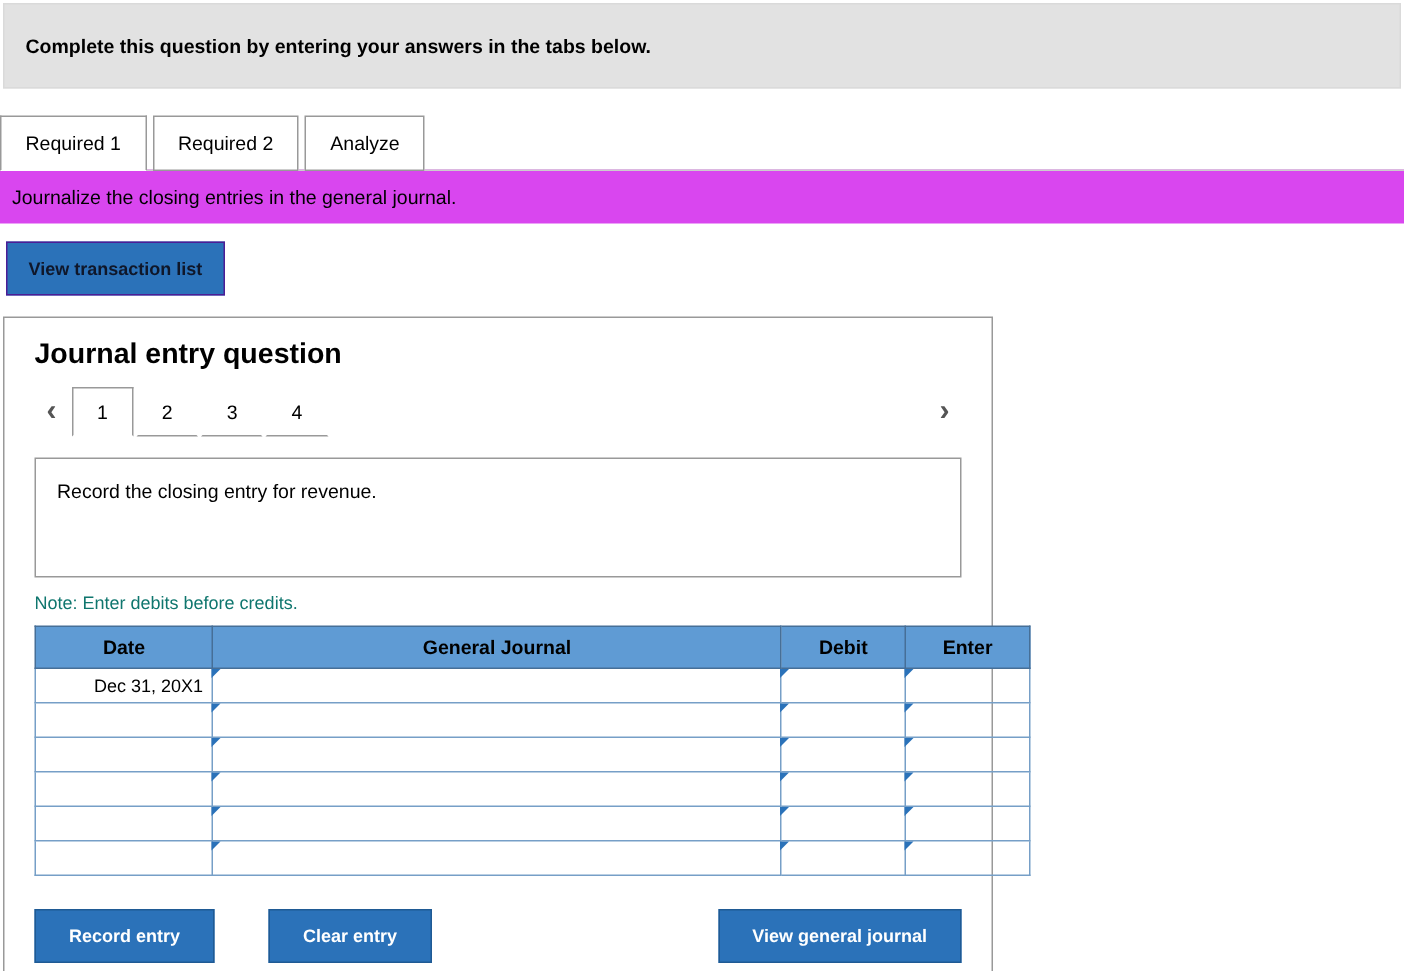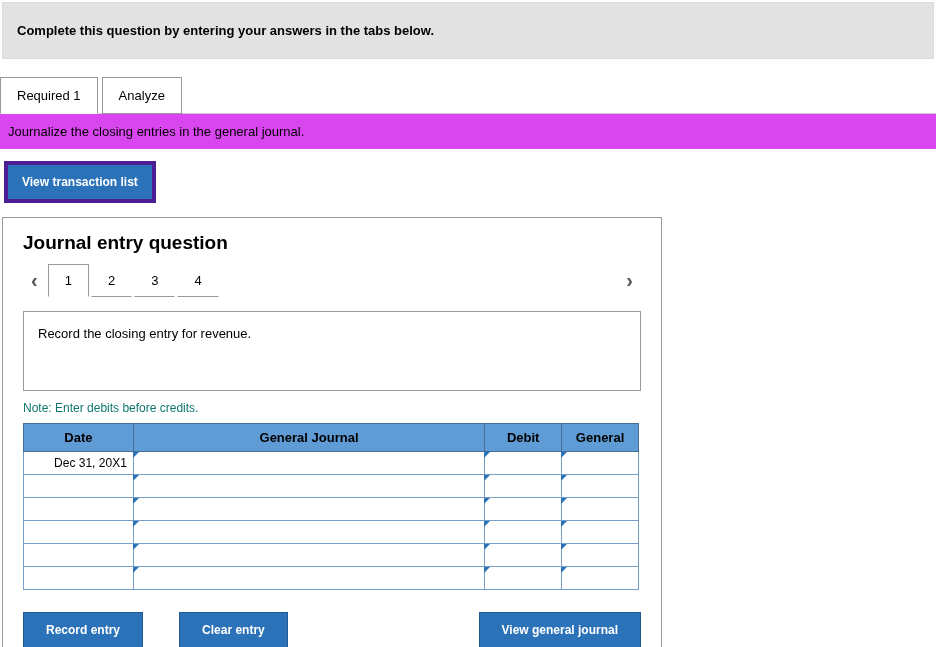--- a/index.html
+++ b/index.html
@@ -36,22 +36,22 @@
     z-index: 2;
   }
   .sub-instruction {
     background: #d946ef;
     padding: 10px 8px;
     border-top: 1px solid #ccc;
     margin-top: -1px;
   }
   .btn-primary {
     background: #2b72b9;
-    color: #ffffff;
-    border: 4px solid #4c1d95;
+    color: #0f172a;
+    border: 1px solid #4c1d95;
     padding: 10px 14px;
     font-weight: bold;
     font-size: 12px;
     cursor: pointer;
     display: inline-block;
   }
   .view-trans {
     margin: 12px 0 0 4px;
   }
   .worksheet-panel {
@@ -101,21 +101,21 @@
     min-height: 80px;
     margin-bottom: 10px;
   }
   .note-red {
     color: #0f766e;
     font-size: 12px;
     margin-bottom: 8px;
   }
   table.journal {
     border-collapse: collapse;
-    width: 616px;
+    width: 664px;
   }
   table.journal th {
     background: #5f9bd4;
     border: 1px solid #466f97;
     padding: 6px 4px;
     font-weight: bold;
     font-size: 13px;
     text-align: center;
   }
   table.journal td {
@@ -156,20 +156,21 @@
 </style>
 </head>
 <body>
 
 <div class="instruction-bar">
   <span>Complete this question by entering your answers in the tabs below.</span>
 </div>
 
 <div class="tabs">
   <div class="tab active">Required 1</div>
+  <div class="tab">Required 2</div>
   <div class="tab">Analyze</div>
 </div>
 
 <div class="sub-instruction">
   <span>Journalize the closing entries in the general journal.</span>
 </div>
 
 <div class="view-trans">
   <button class="btn-primary">View transaction list</button>
 </div>
@@ -193,21 +194,21 @@
   </div>
 
   <div class="note-red">Note: Enter debits before credits.</div>
 
   <table class="journal">
     <thead>
       <tr>
         <th class="col-date">Date</th>
         <th class="col-gj">General Journal</th>
         <th class="col-debit">Debit</th>
-        <th class="col-credit">General</th>
+        <th class="col-credit">Enter</th>
       </tr>
     </thead>
     <tbody>
       <tr>
         <td>Dec 31, 20X1</td>
         <td>
             <span class="tri-cell"></span>
           </td>
         <td>
             <span class="tri-cell"></span>

